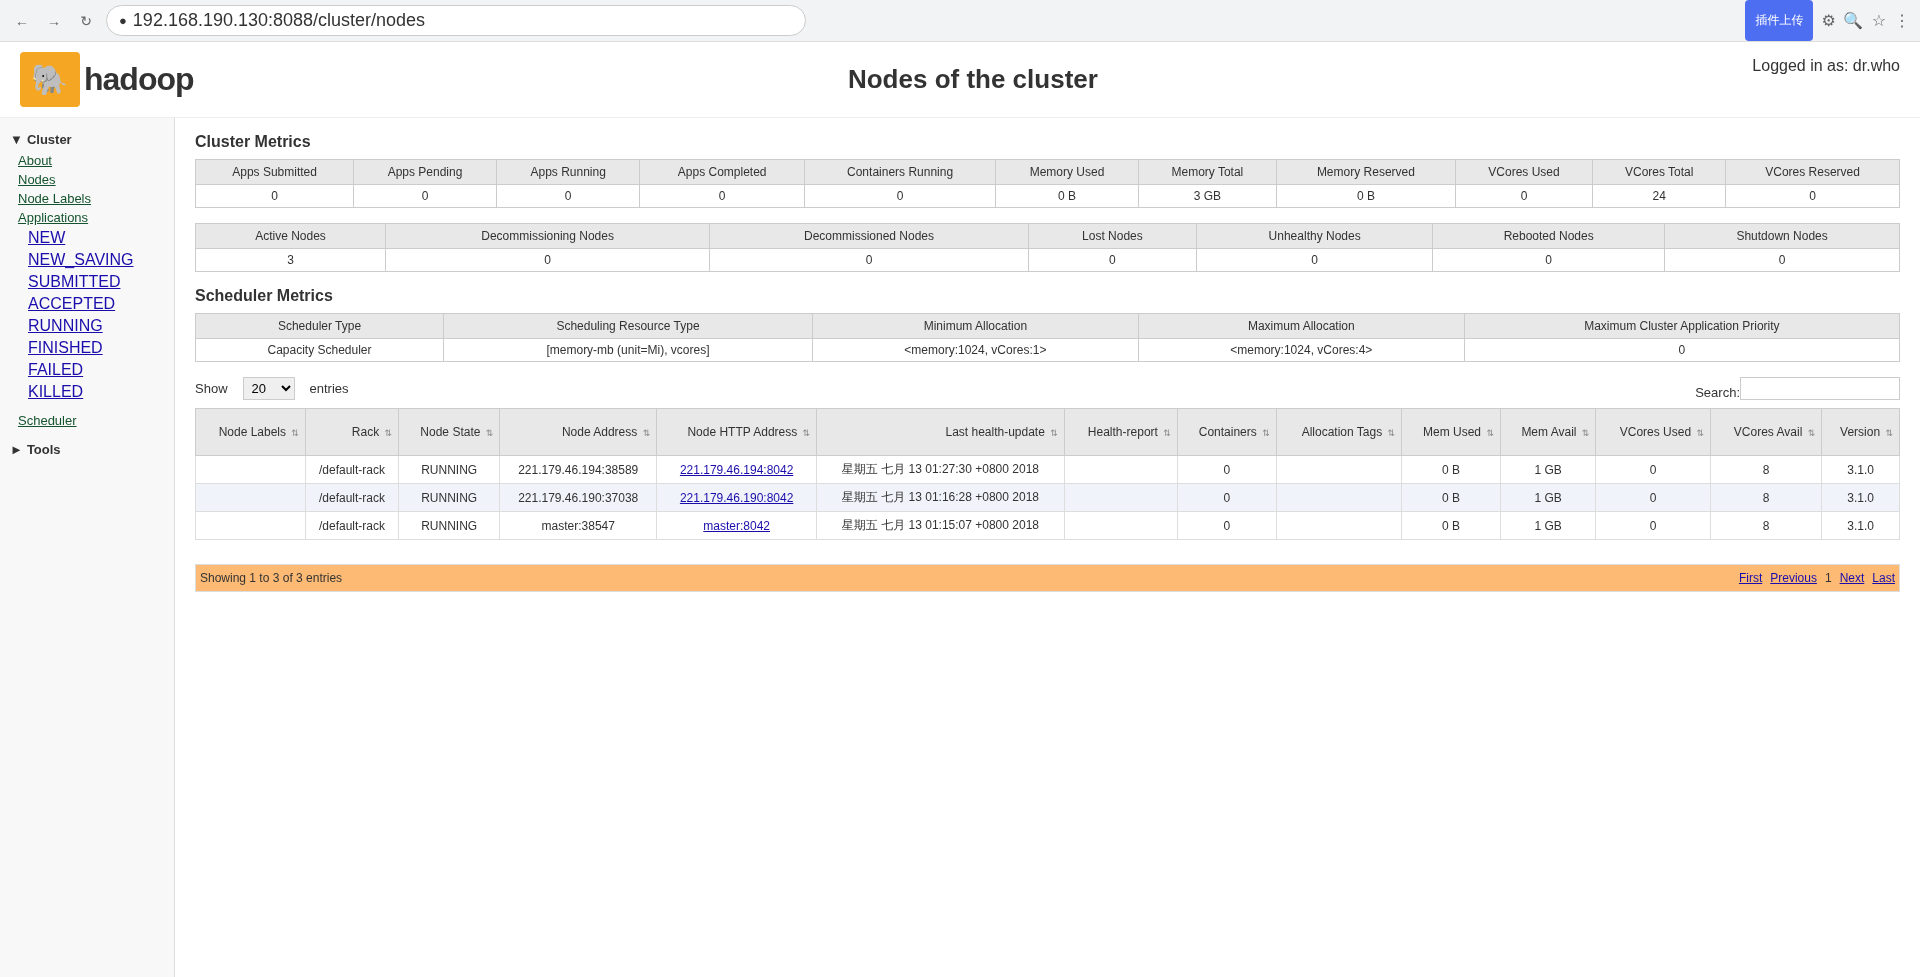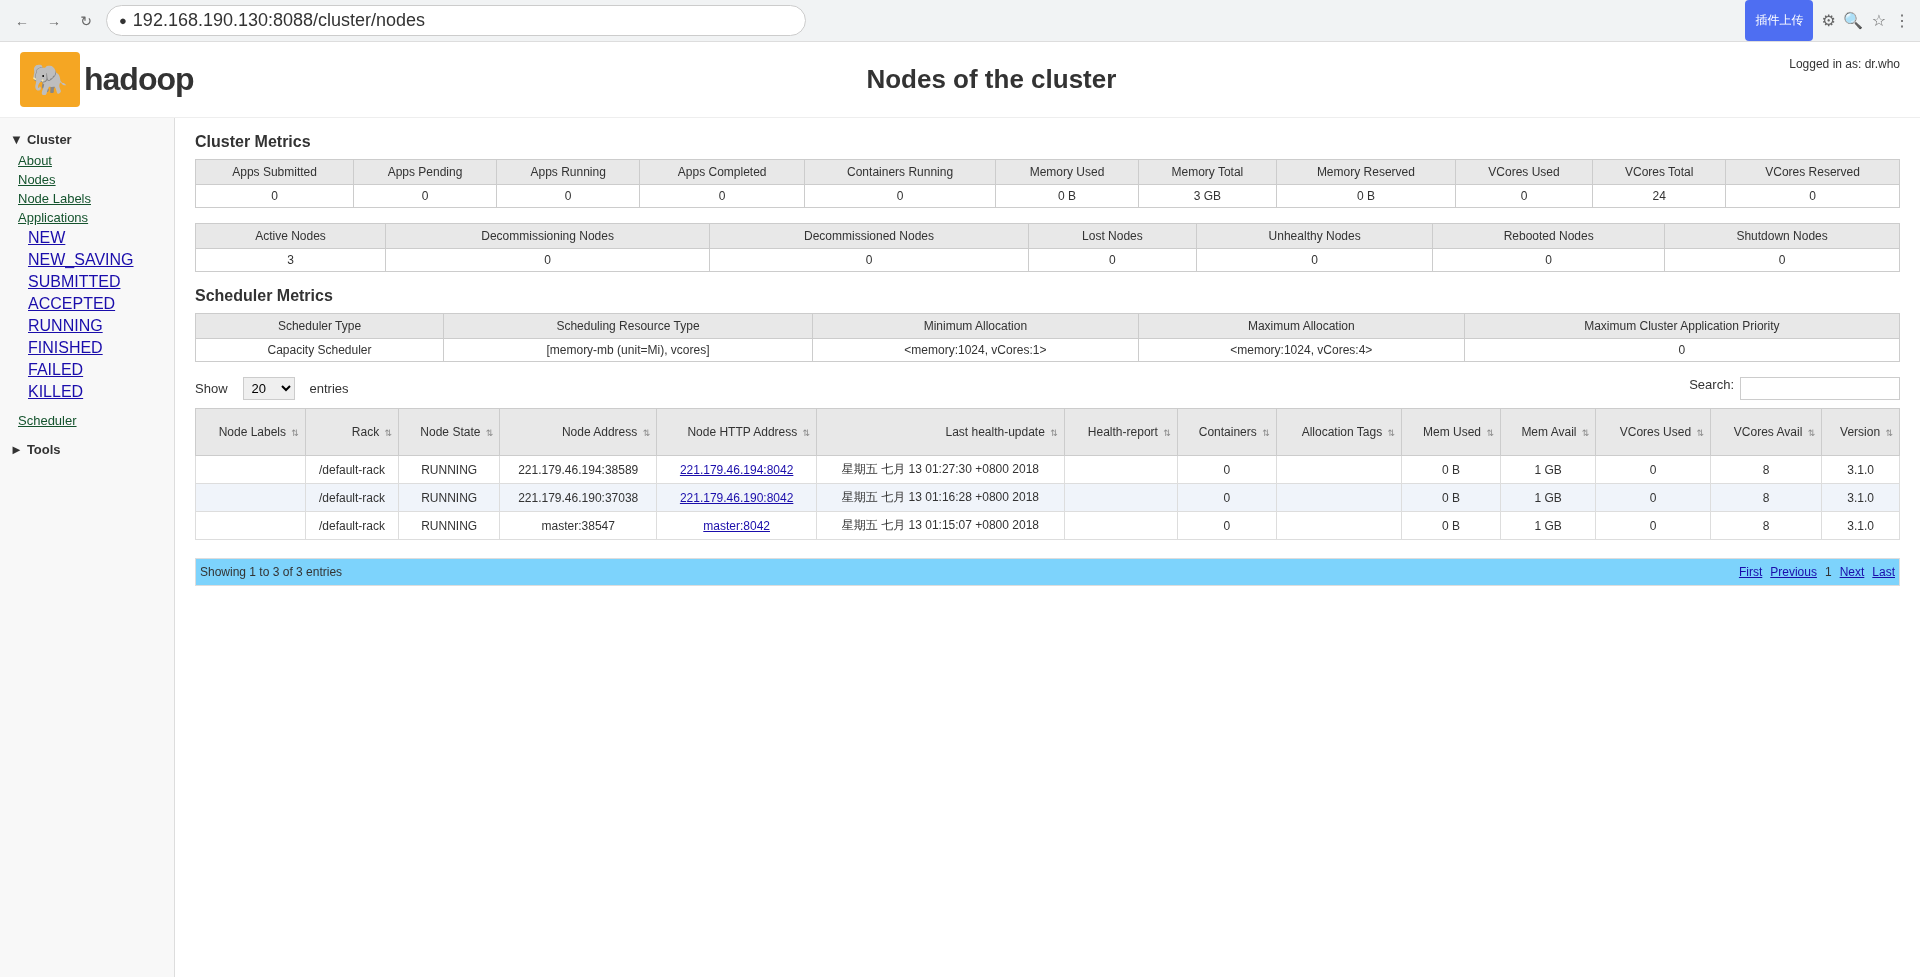--- a/index.html
+++ b/index.html
@@ -81,21 +81,21 @@
       letter-spacing: -1px;
     }
     .page-title {
       font-size: 26px;
       font-weight: bold;
       color: #333;
       text-align: center;
       flex: 1;
     }
     .login-info {
-      font-size: 12px;
+      font-size: 16px;
       color: #333;
       text-align: right;
       align-self: flex-start;
       padding-top: 5px;
     }
 
     
     .content-area {
       display: flex;
       flex: 1;
@@ -193,22 +193,21 @@
       gap: 15px;
       font-size: 13px;
     }
     .show-entries select {
       border: 1px solid #ccc;
       padding: 2px 4px;
       font-size: 13px;
     }
     .search-box {
       display: flex;
-      align-items: flex-start;
-      gap: 6px;
+      align-items: flex-end;
     }
     .search-box label { font-size: 13px; }
     .search-box input {
       border: 1px solid #ccc;
       padding: 3px 6px;
       font-size: 13px;
       width: 160px;
     }
 
     .data-table {
@@ -240,23 +239,23 @@
     }
     .data-table tr:nth-child(even) td { background: #f0f4fa; }
     .data-table tr:nth-child(odd) td { background: #fff; }
     .data-table a { color: #1a0dab; text-decoration: underline; cursor: pointer; }
 
     
     .table-footer {
       display: flex;
       justify-content: space-between;
       align-items: flex-end;
-      margin-top: 18px;
+      margin-top: 24px;
       padding: 6px 4px;
-      background: #7dd3fc;
+      background: #fdba74;
       border: 1px solid #ddd;
     }
     .table-footer-info { font-size: 12px; color: #333; }
     .pagination { display: flex; gap: 8px; align-items: center; font-size: 12px; }
     .pagination a { color: #1a0dab; cursor: pointer; text-decoration: underline; }
     .pagination span { color: #333; }
   </style>
 </head>
 <body>
 

